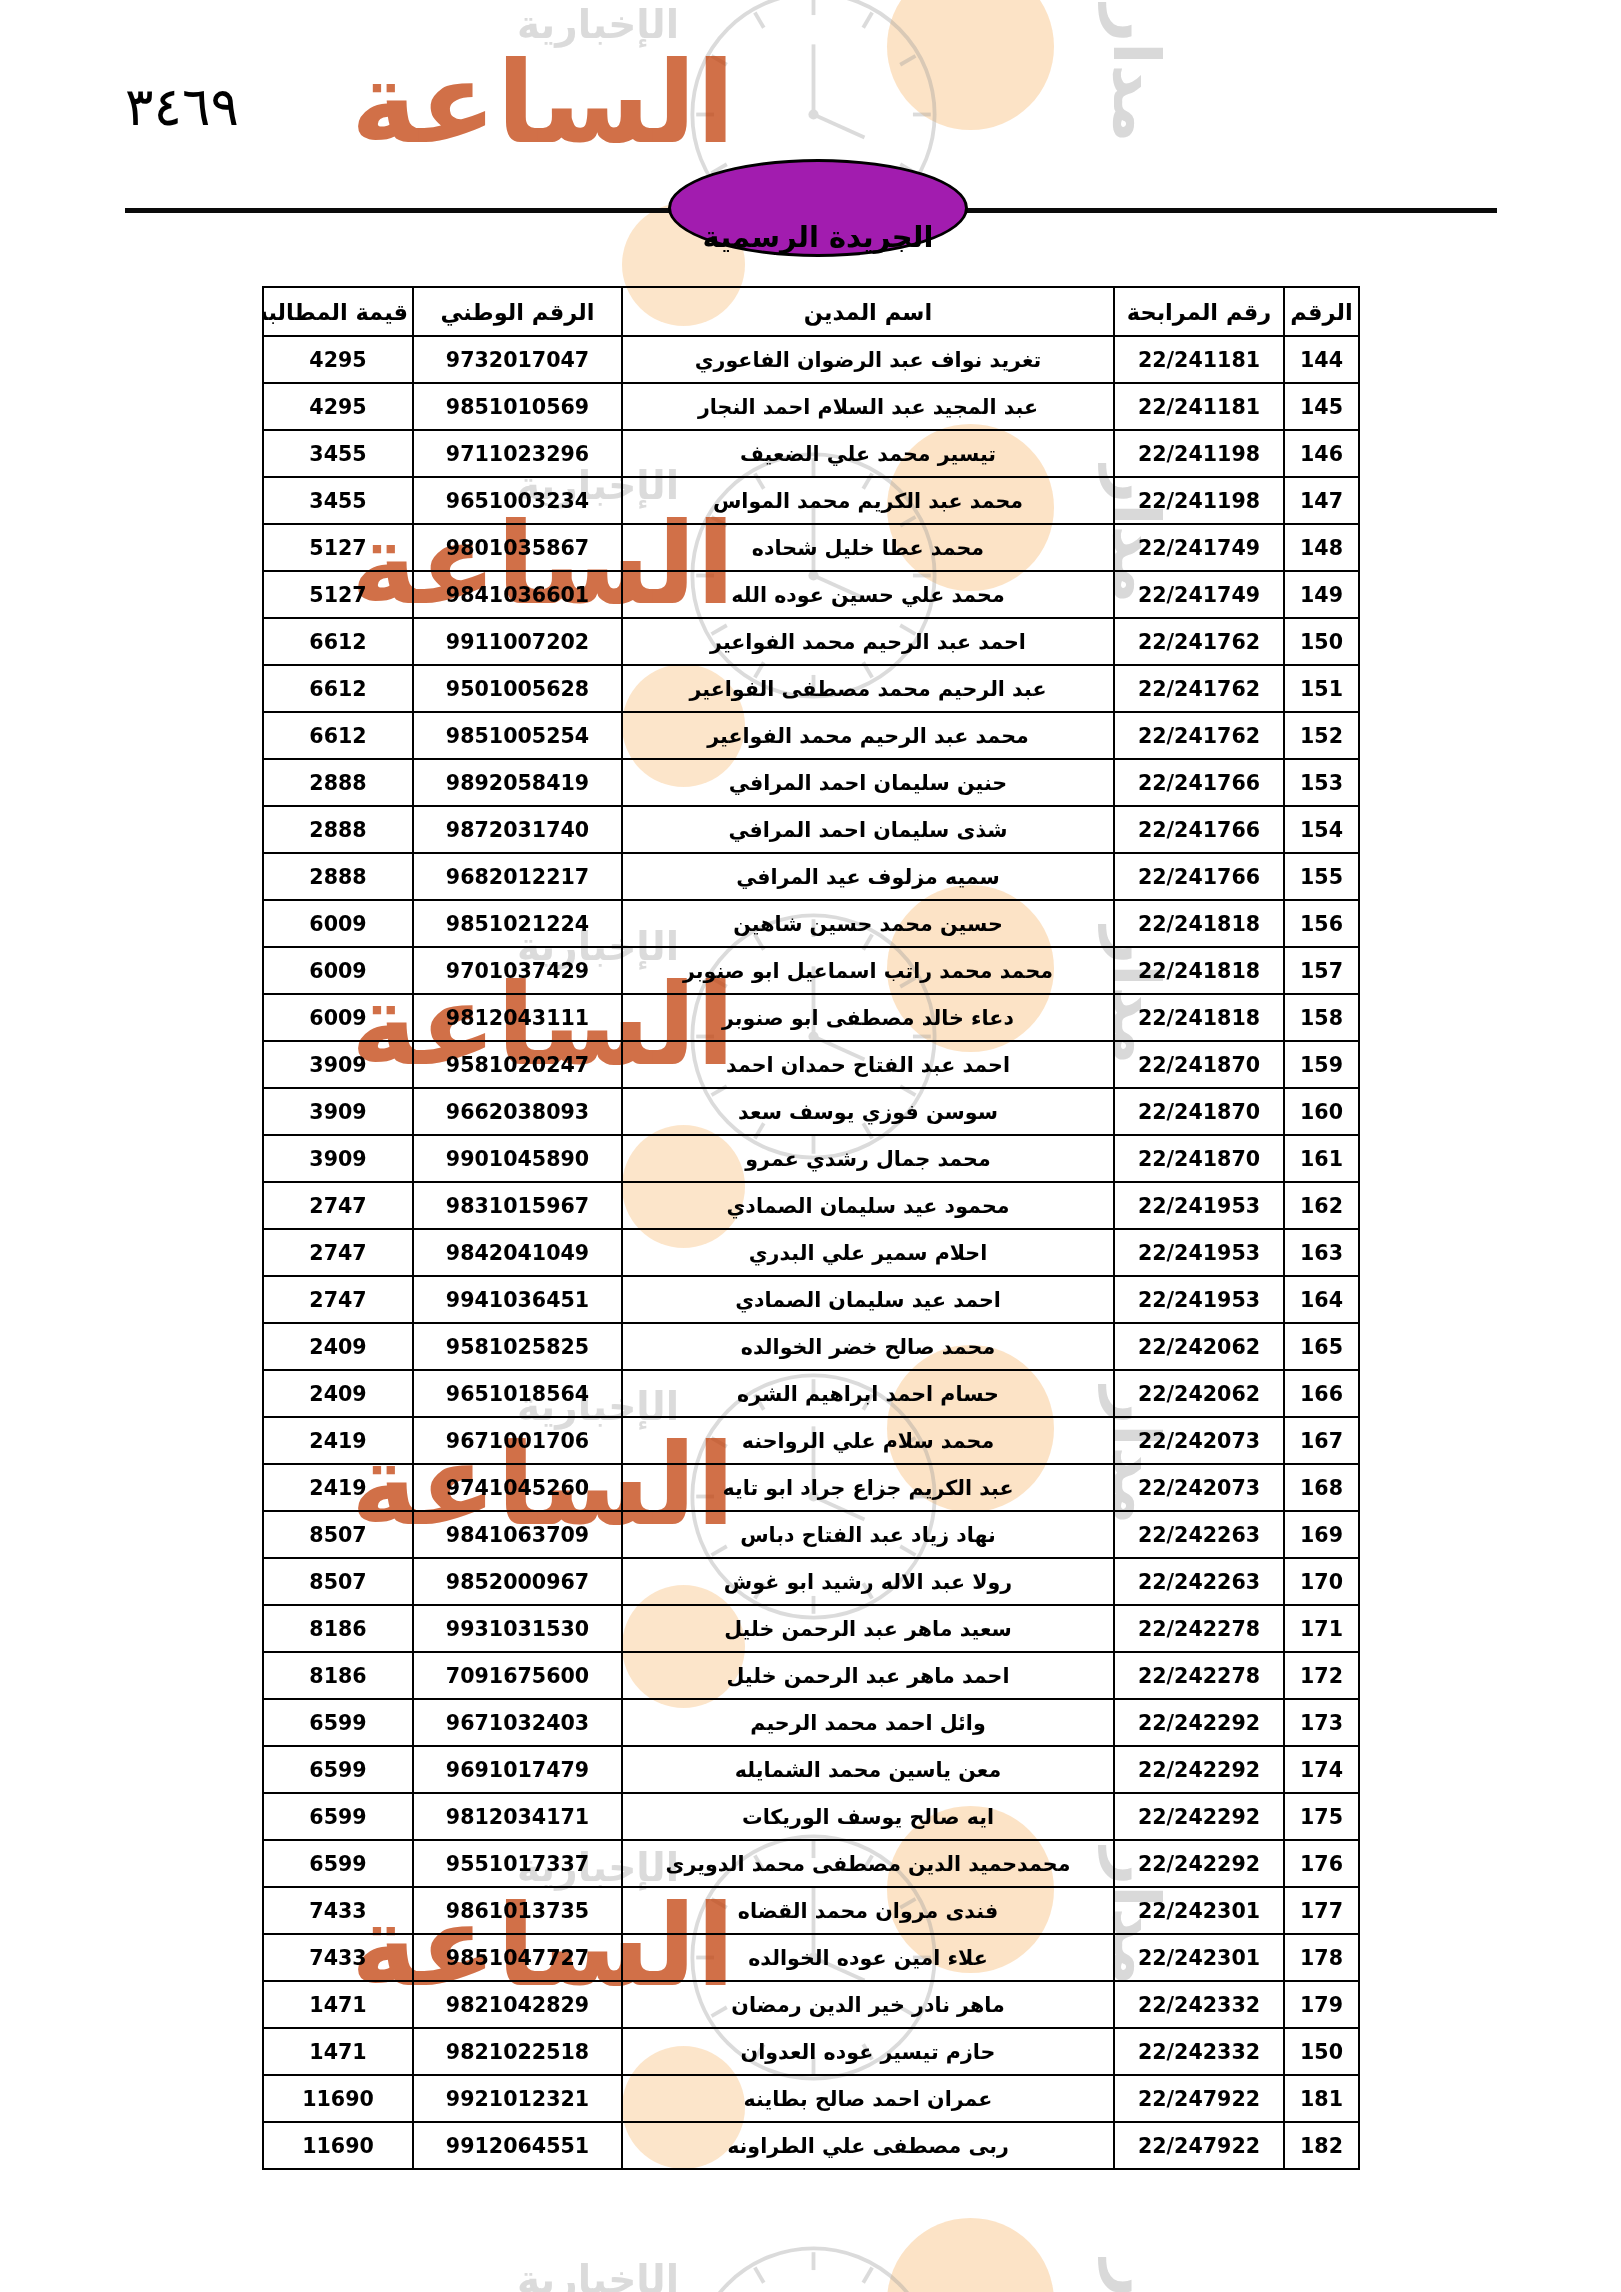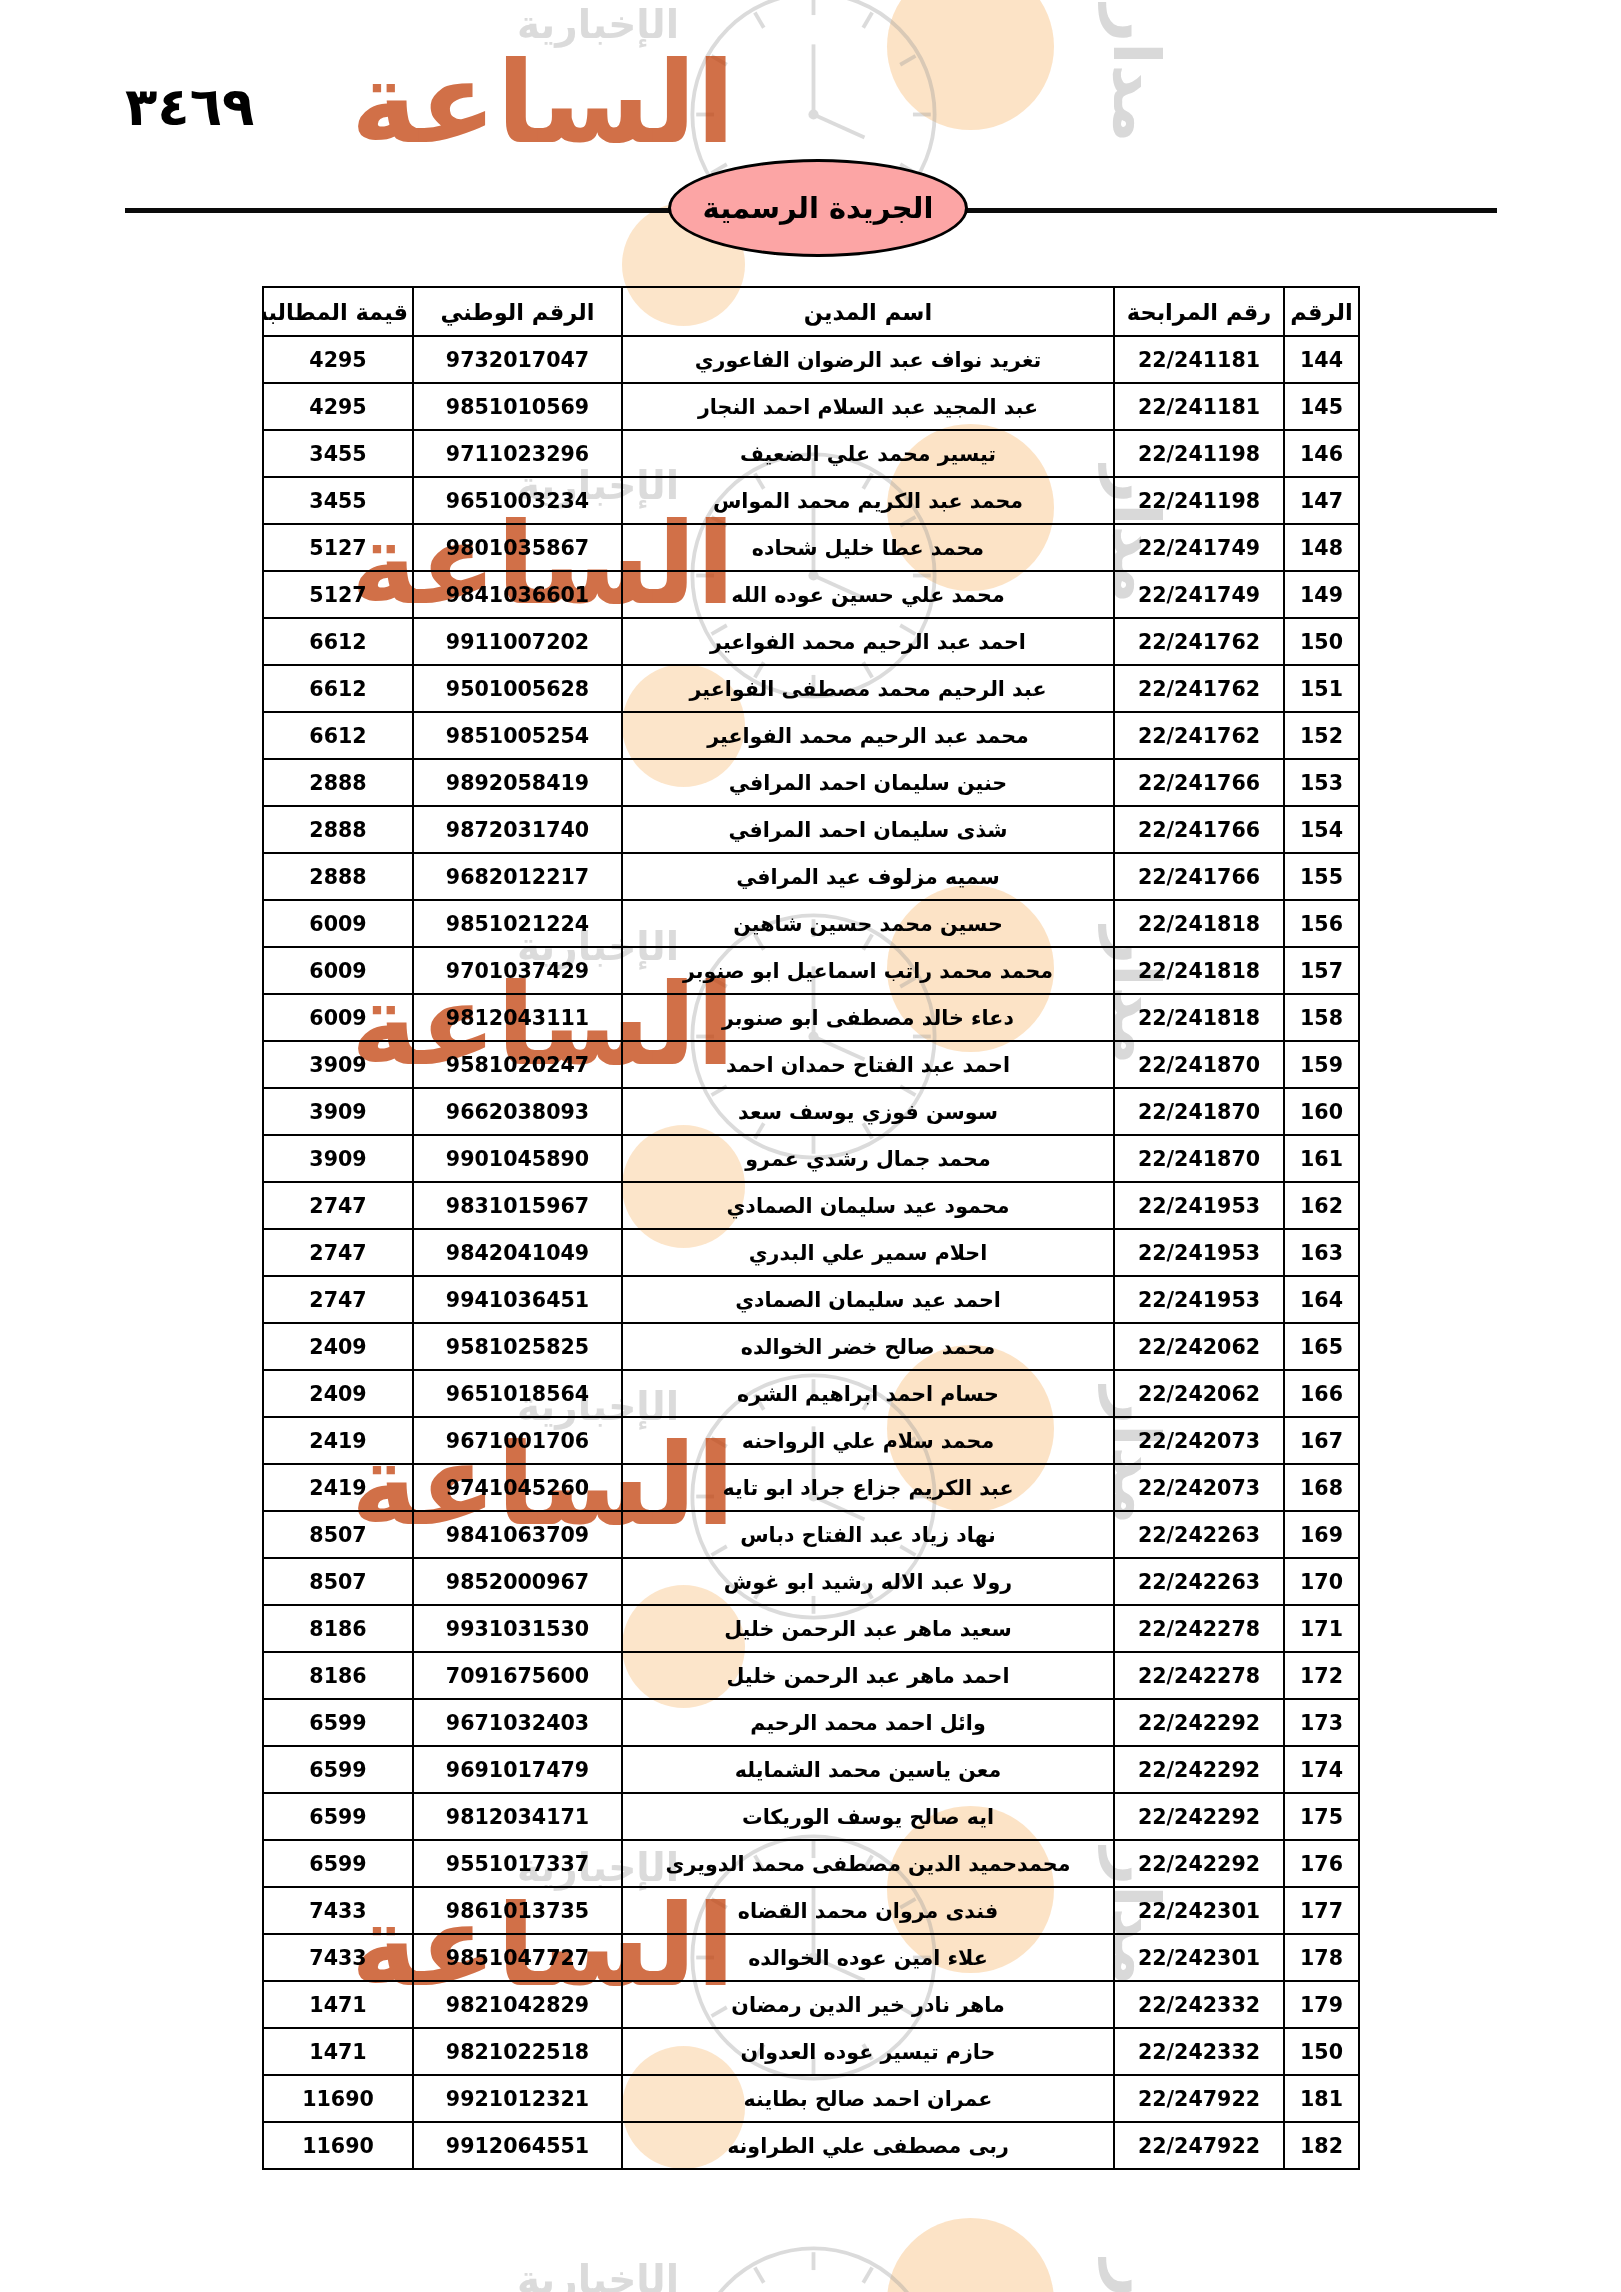--- a/index.html
+++ b/index.html
@@ -15,25 +15,25 @@
   .wm-brand .wm-big{font-size:113px;font-weight:bold;line-height:1.0;color:#c2410c;}
   .wm-circle-a{position:absolute;left:887px;top:19.6px;width:167px;height:167px;border-radius:50%;
     background:#f6a94e;opacity:.32;}
   .wm-circle-b{position:absolute;left:622px;top:260px;width:123px;height:123px;border-radius:50%;
     background:#f6a94e;opacity:.30;}
   .wm-clock{position:absolute;left:686px;top:44px;width:255px;height:255px;opacity:.35;}
   .wm-side{position:absolute;left:1068px;top:93px;font-size:65px;font-weight:bold;color:#d0d0d0;
     transform:rotate(90deg);transform-origin:center;opacity:.8;}
   
   #content{position:absolute;inset:0;z-index:1;}
-  .page-number{position:absolute;left:125px;top:76px;font-size:53px;font-weight:bold;color:#000;}
+  .page-number{position:absolute;left:125px;top:76px;font-size:53px;font-weight:normal;color:#000;}
   .top-rule{position:absolute;left:125px;top:208px;width:1372px;height:4.9px;background:#0a0a0a;}
   .gazette-ellipse{
-    position:absolute;left:668px;top:159px;width:294px;height:92px;background:#fca5a5;
-    border:3.9px solid #000;border-radius:50%;display:flex;align-items:center;justify-content:center;
+    position:absolute;left:668px;top:159px;width:294px;height:92px;background:#a21caf;
+    border:3.9px solid #000;border-radius:50%;display:flex;align-items:flex-end;justify-content:center;
   }
   .gazette-ellipse span{font-size:29px;font-weight:bold;color:#000;}
   
   .gazette-table{
     position:absolute;right:261px;top:286px;width:1098px;border-collapse:collapse;
     table-layout:fixed;direction:rtl;background:transparent;
   }
   .gazette-table th,.gazette-table td{
     border:2px solid #000;text-align:center;vertical-align:middle;
     font-weight:bold;color:#000;padding:2px 3.9px;background:transparent;

